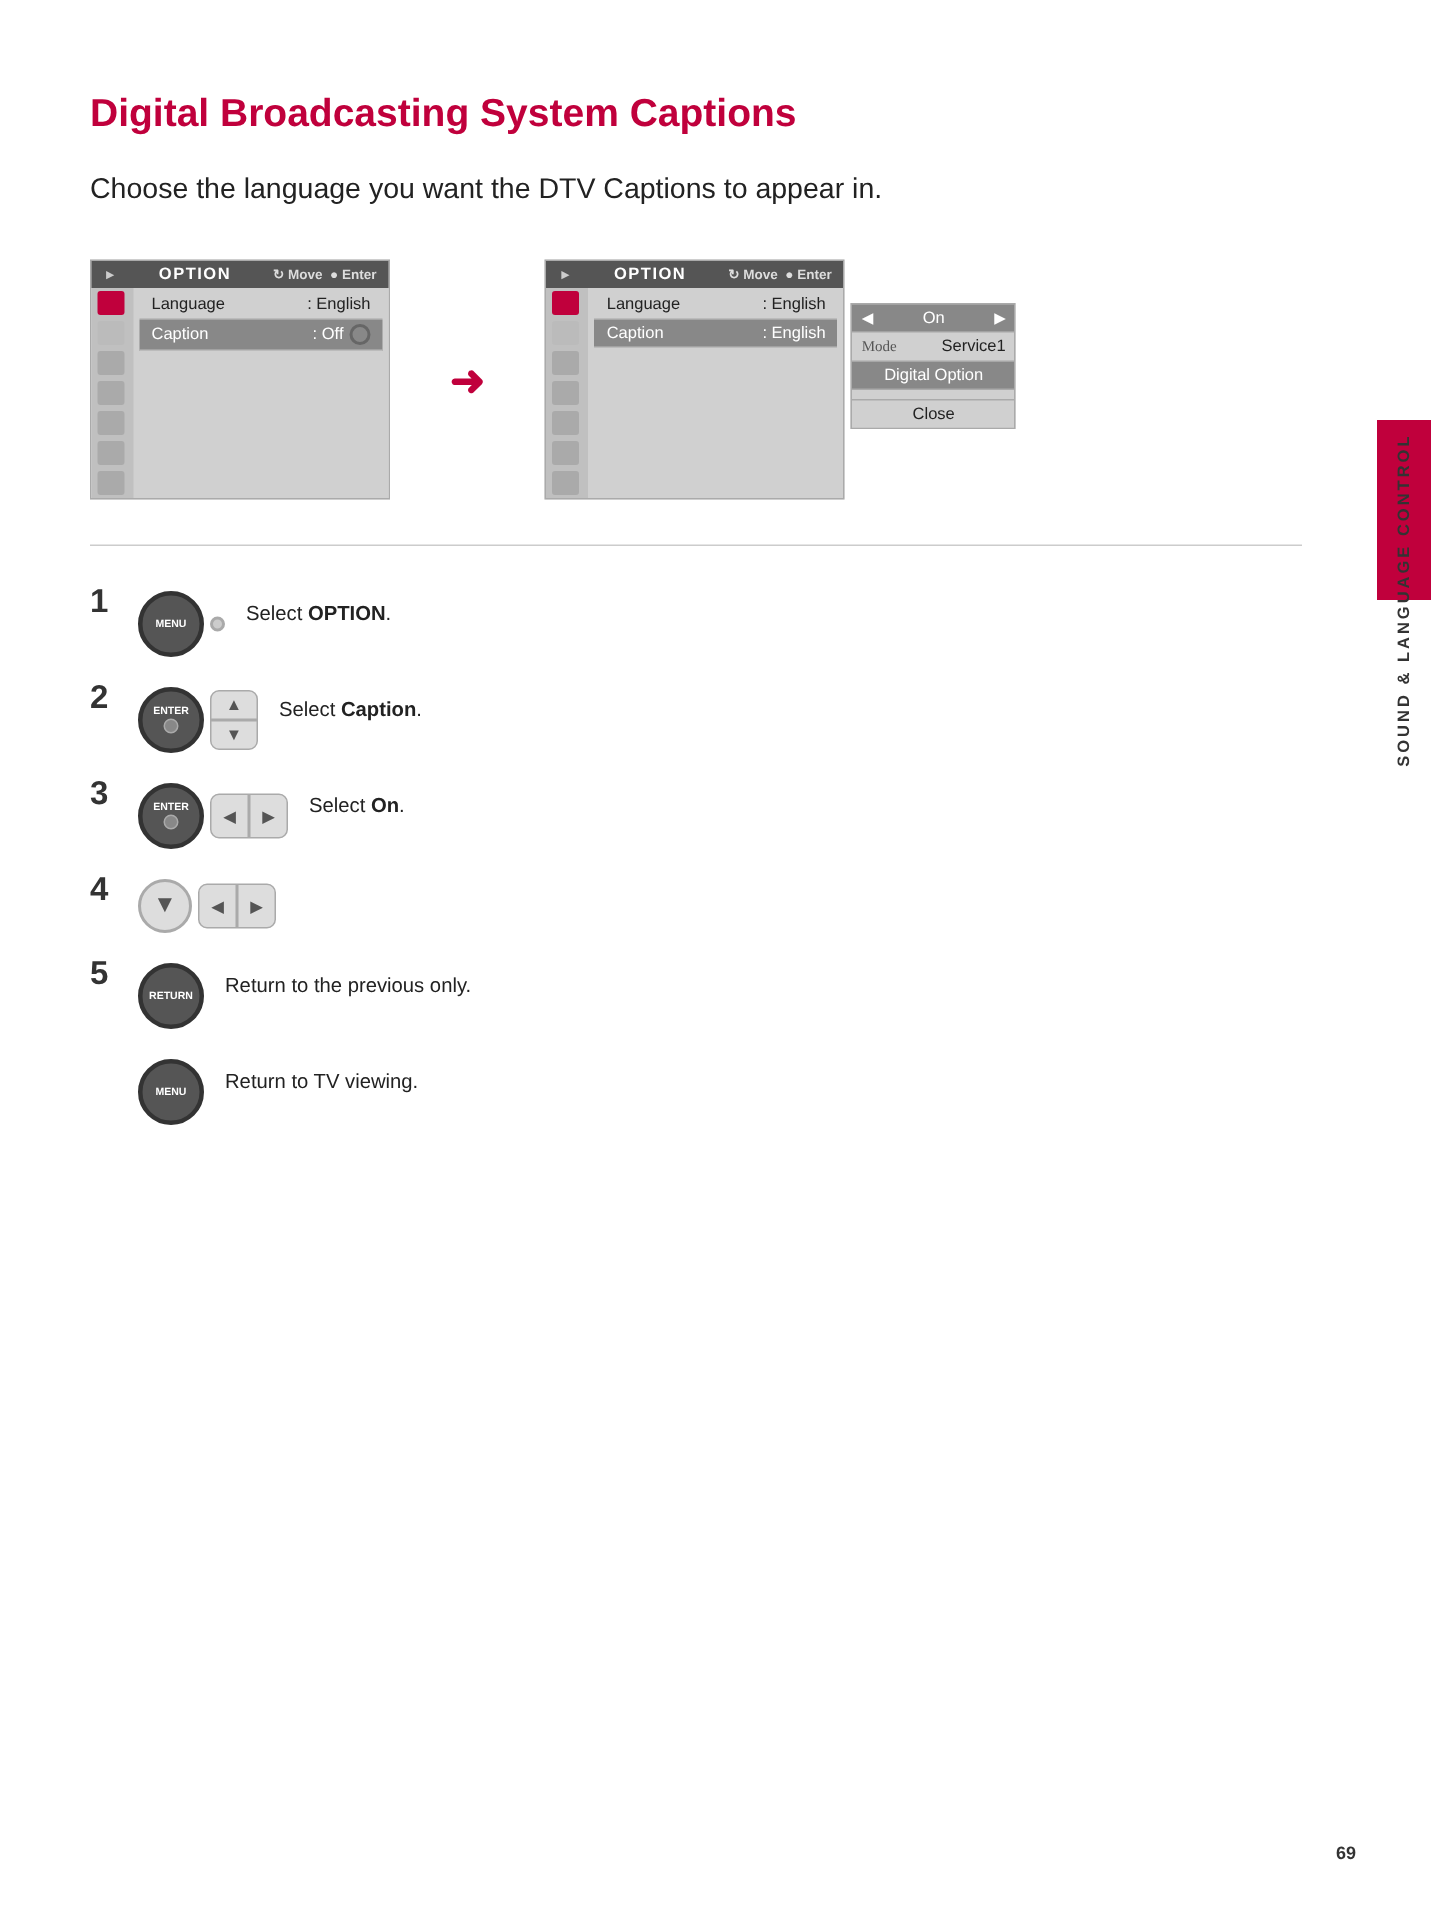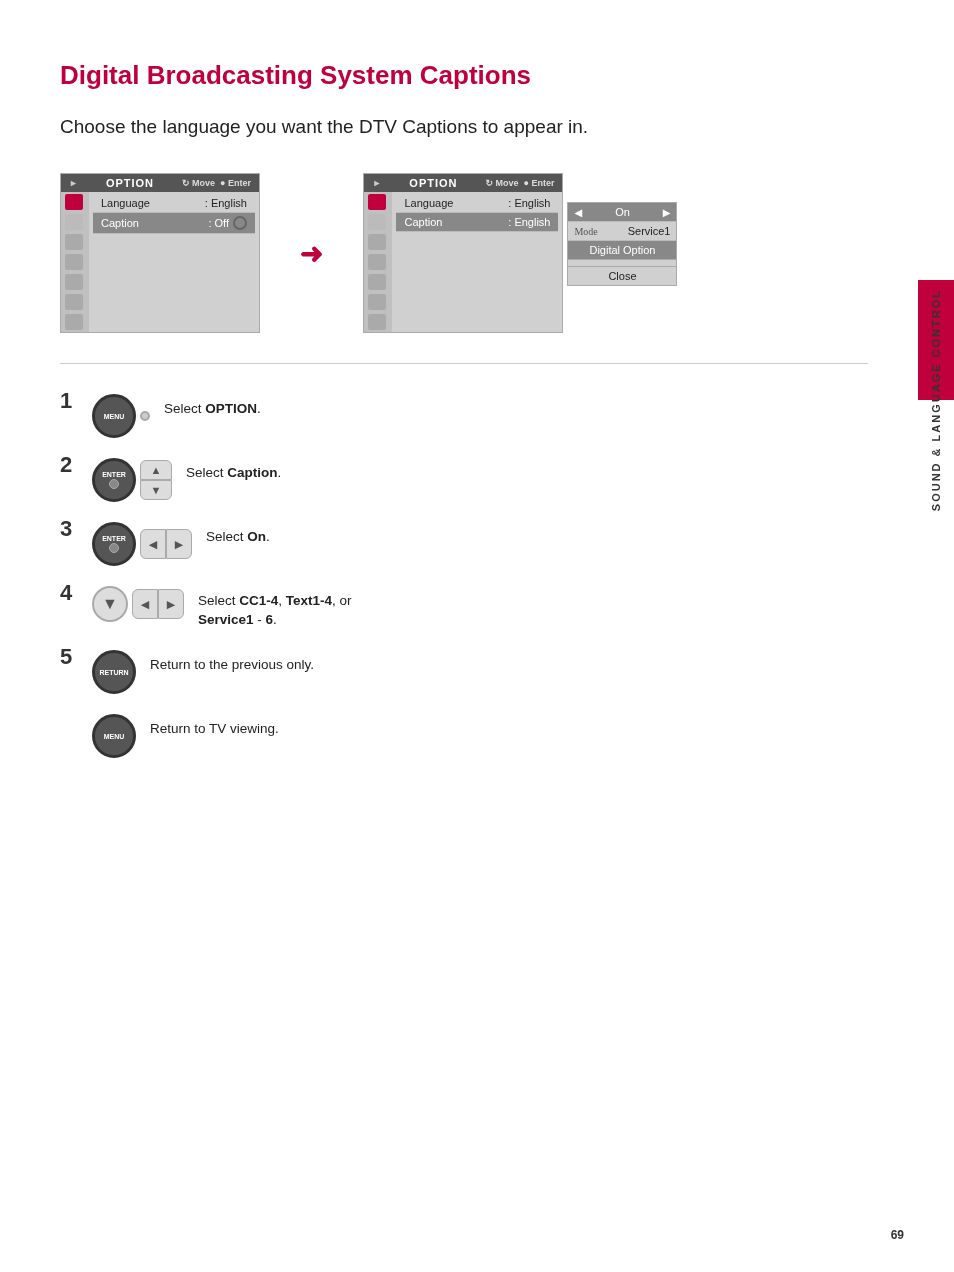--- a/index.html
+++ b/index.html
@@ -524,24 +524,20 @@
 
     <div class="step-row">
       <span class="step-number">4</span>
       <div class="step-icons">
         <div class="btn-down-arrow">▼</div>
         <div style="display:flex;align-items:center;gap:0;">
           <div class="nav-lr-btn left">◀</div>
           <div class="nav-lr-btn right">▶</div>
         </div>
       </div>
-      <div class="step-text">
-        Select <span class="bold-code">CC1-4</span>, <span class="bold-code">Text1-4</span>, or<br>
-        <span class="bold-code">Service1</span> - <span class="bold-code">6</span>.
-      </div>
     </div>
 
     <div class="step-row">
       <span class="step-number">5</span>
       <div class="step-icons">
         <div class="btn-return">
           <span style="font-size:7px;">RETURN</span>
         </div>
       </div>
       <div class="step-text">Return to the previous only.</div>

